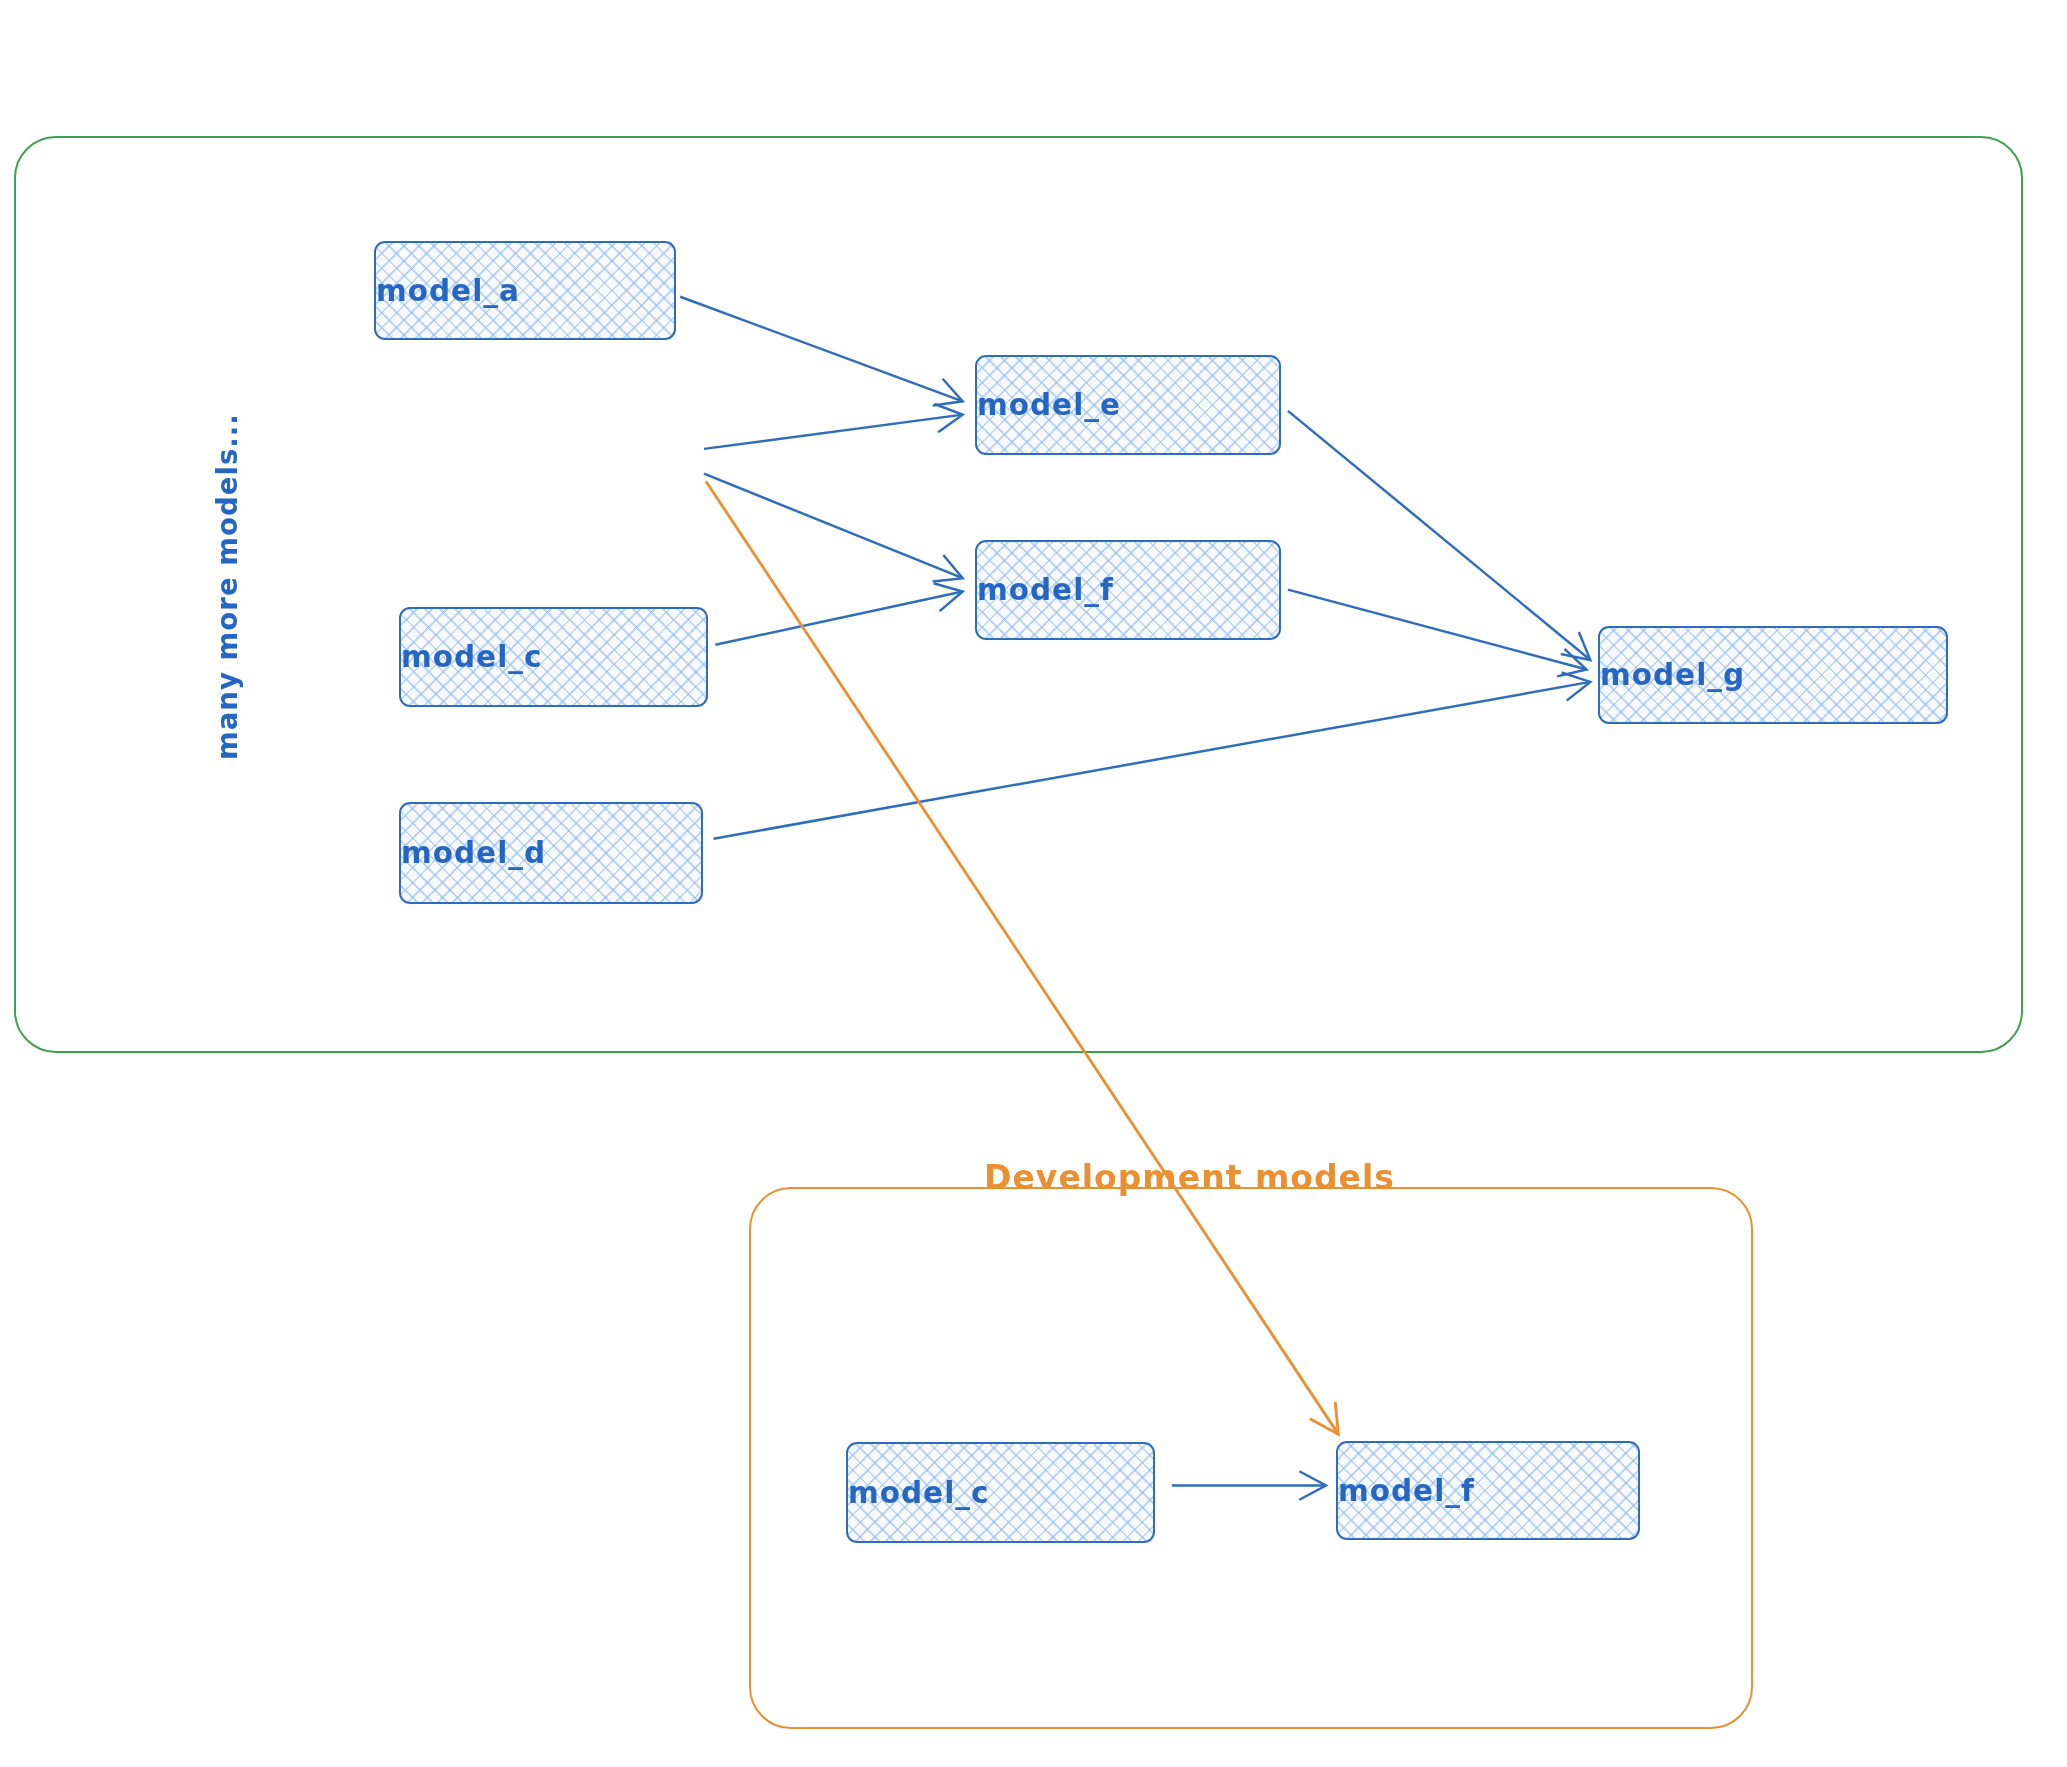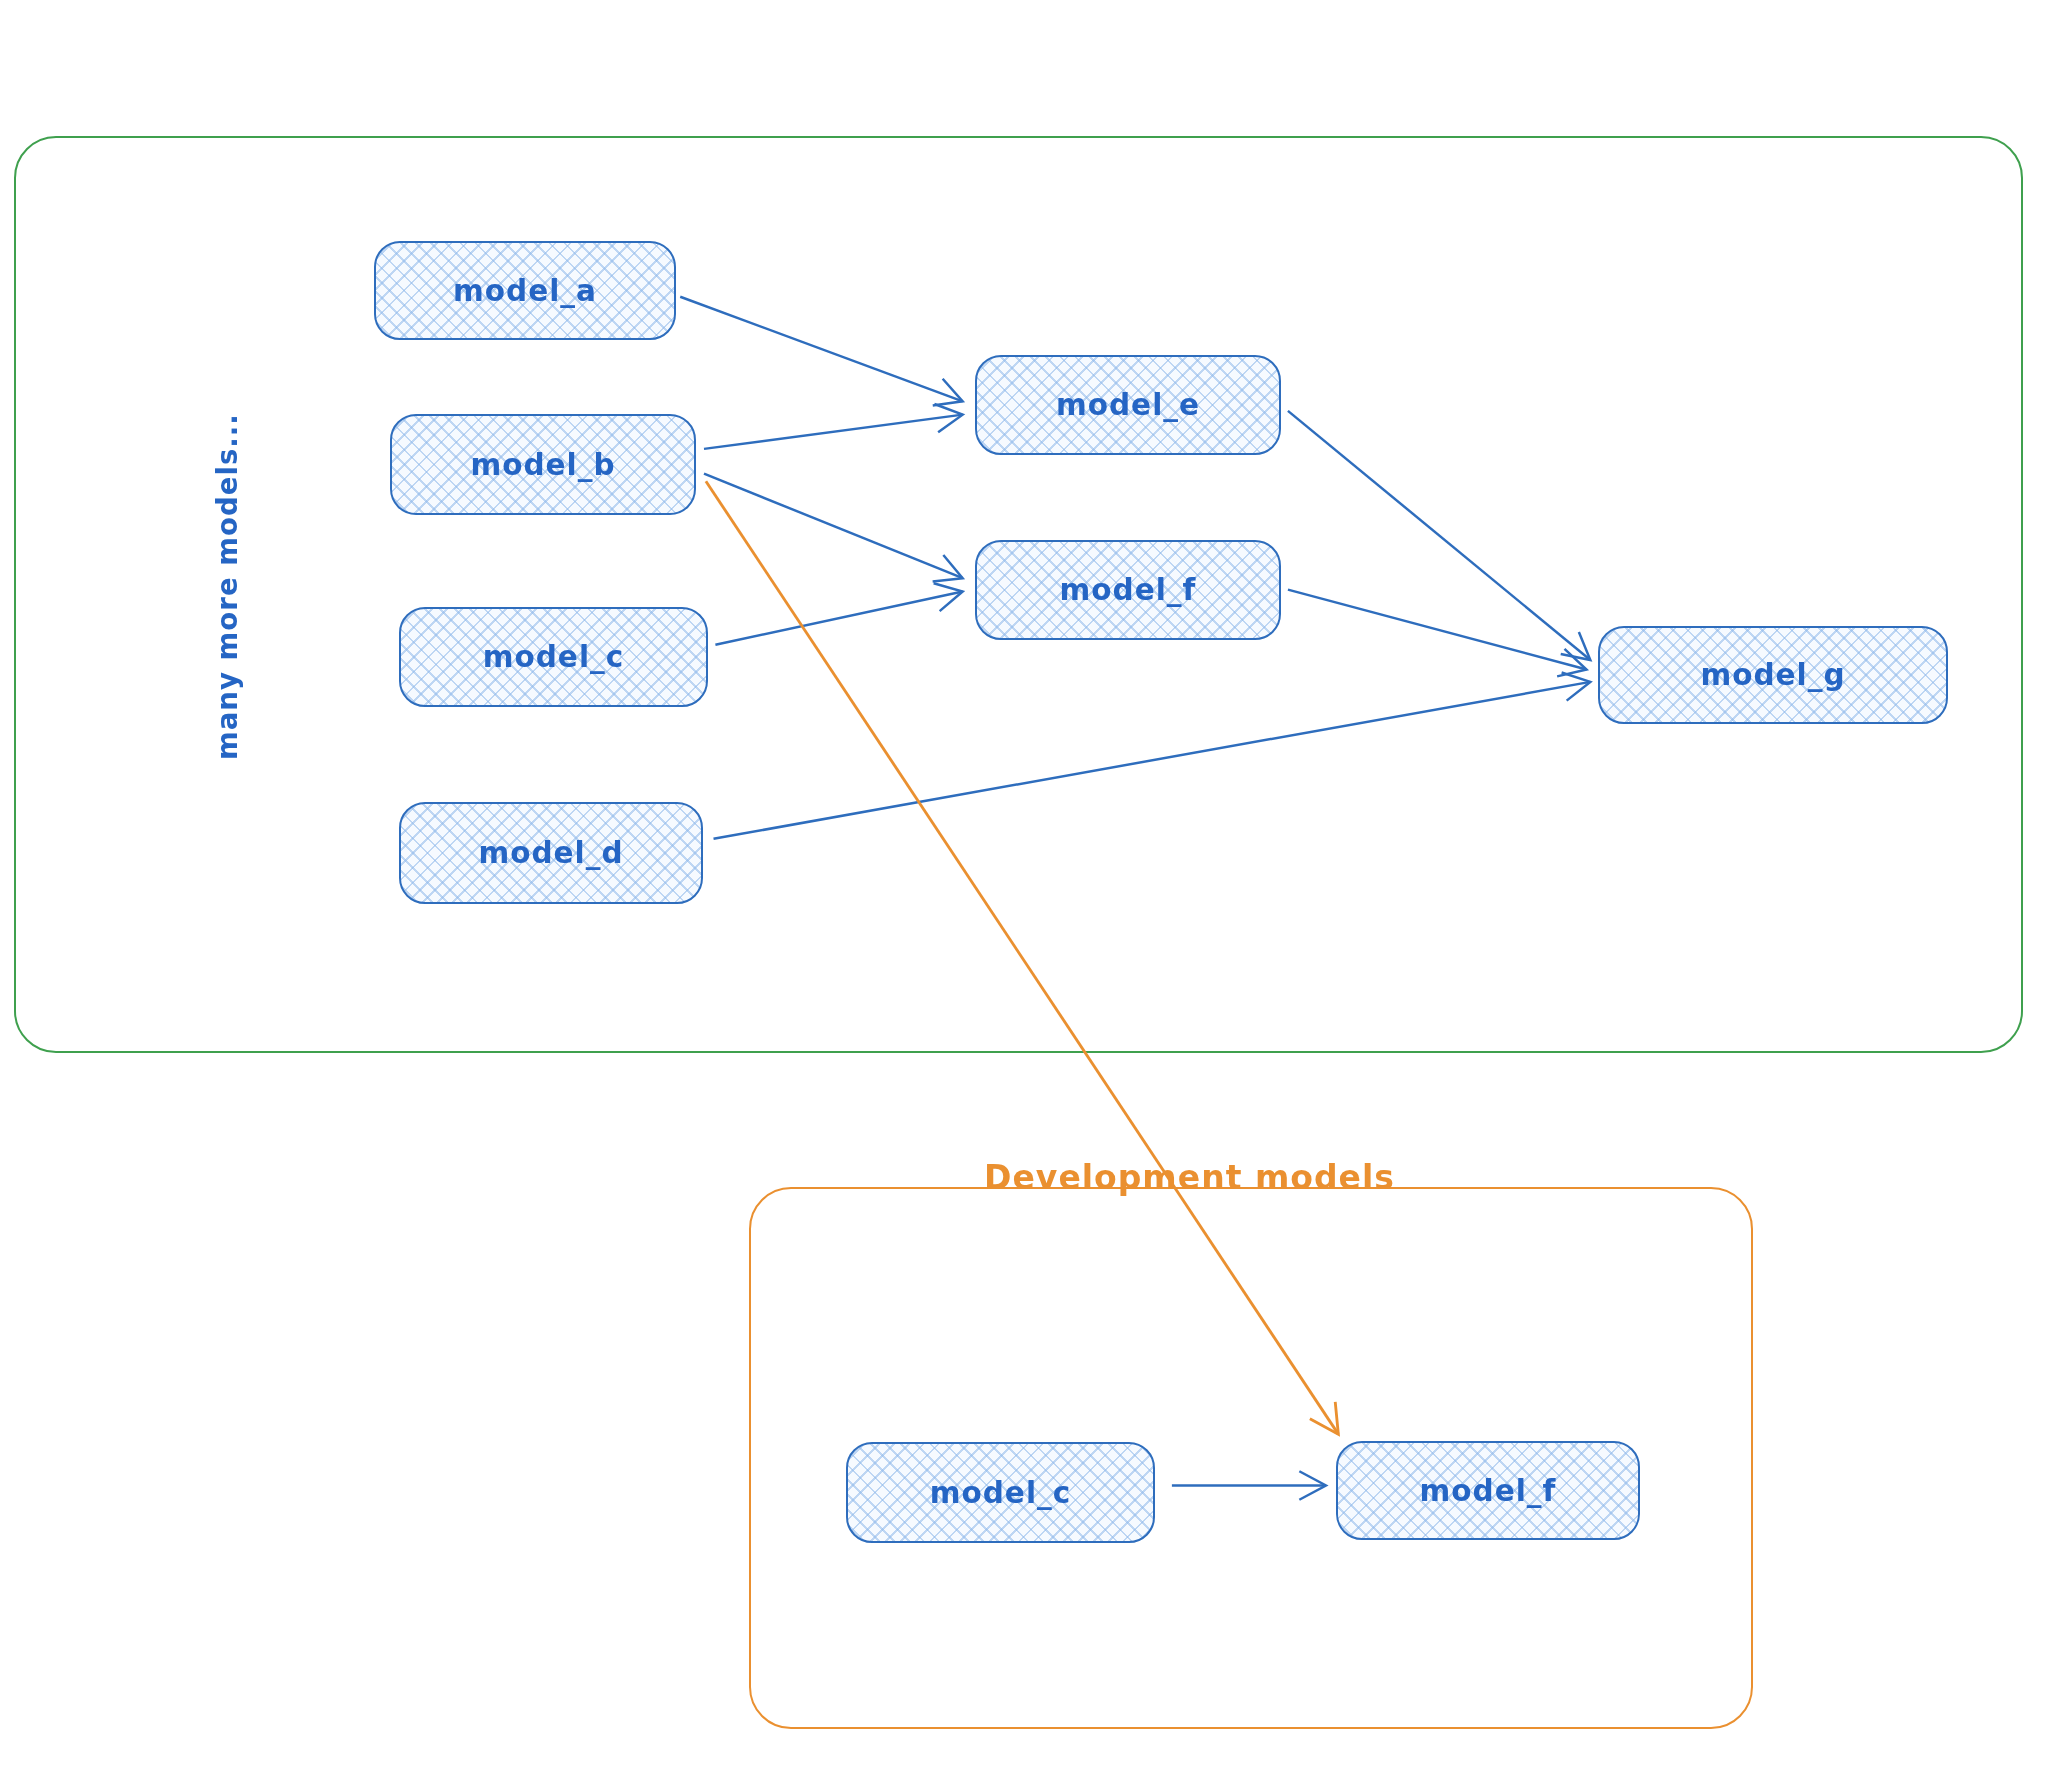--- a/index.html
+++ b/index.html
@@ -28,25 +28,25 @@
     text-align: center;
     width: 495px;
   }
   .title-production { color: #3fa04e; left: 720px; top: 55px; }
   .title-development { color: #ea9030; left: 942px; top: 1115px; margin-top: 43px; }
 
   
   .node {
     position: absolute;
     border: 2.9px solid #2e6dbd;
-    border-radius: 26px;
+    border-radius: 11px;
     box-sizing: border-box;
     display: flex;
     align-items: center;
-    justify-content: center;
+    justify-content: flex-start;
     background:
       repeating-linear-gradient(45deg,  rgba(144,185,234,0.55) 0 1.9px, transparent 1.9px 10.5px),
       repeating-linear-gradient(135deg, rgba(144,185,234,0.55) 0 1.9px, transparent 1.9px 10.5px),
       #f6faff;
   }
   .node-label {
     color: #2565c4;
     font-size: 29.5px;
     font-weight: 600;
     letter-spacing: 1px;
@@ -99,23 +99,20 @@
     <line class="edge-blue" x1="1354" y1="432" x2="1672" y2="694" marker-end="url(#ah-blue)"></line>
     <line class="edge-blue" x1="1354" y1="620" x2="1668" y2="704" marker-end="url(#ah-blue)"></line>
     <line class="edge-blue" x1="750" y1="882" x2="1672" y2="717" marker-end="url(#ah-blue)"></line>
     <line class="edge-orange" x1="742" y1="506" x2="1407" y2="1508" marker-end="url(#ah-orange)"></line>
     <line class="edge-blue" x1="1232" y1="1562" x2="1394" y2="1562" marker-end="url(#ah-blue)"></line>
   </svg>
 
   <div class="node" style="left:374px;top:241px;width:302px;height:99px">
     <span class="node-label">model_a</span>
   </div>
-  <div class="node" style="left:390px;top:414px;width:306px;height:101px">
-    <span class="node-label">model_b</span>
-  </div>
   <div class="node" style="left:399px;top:607px;width:309px;height:100px">
     <span class="node-label">model_c</span>
   </div>
   <div class="node" style="left:399px;top:802px;width:304px;height:102px">
     <span class="node-label">model_d</span>
   </div>
   <div class="node" style="left:975px;top:355px;width:306px;height:100px">
     <span class="node-label">model_e</span>
   </div>
   <div class="node" style="left:975px;top:540px;width:306px;height:100px">

